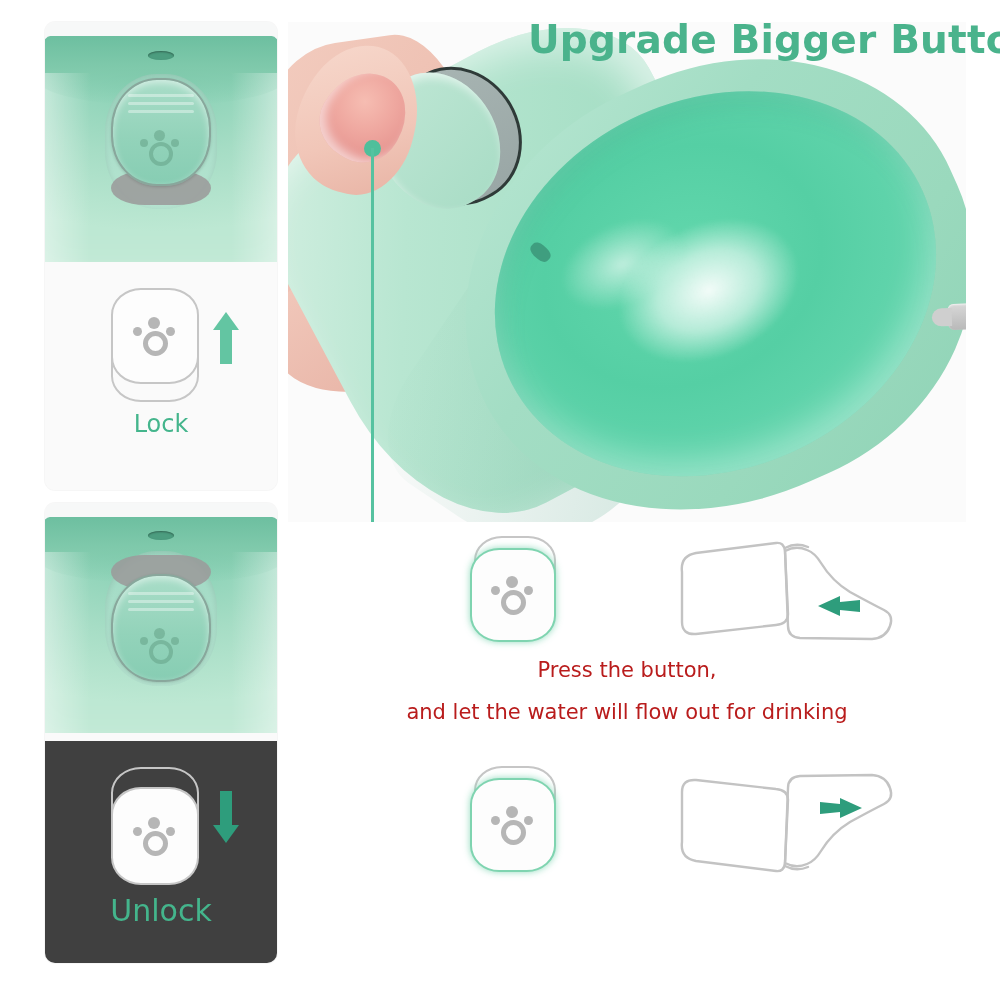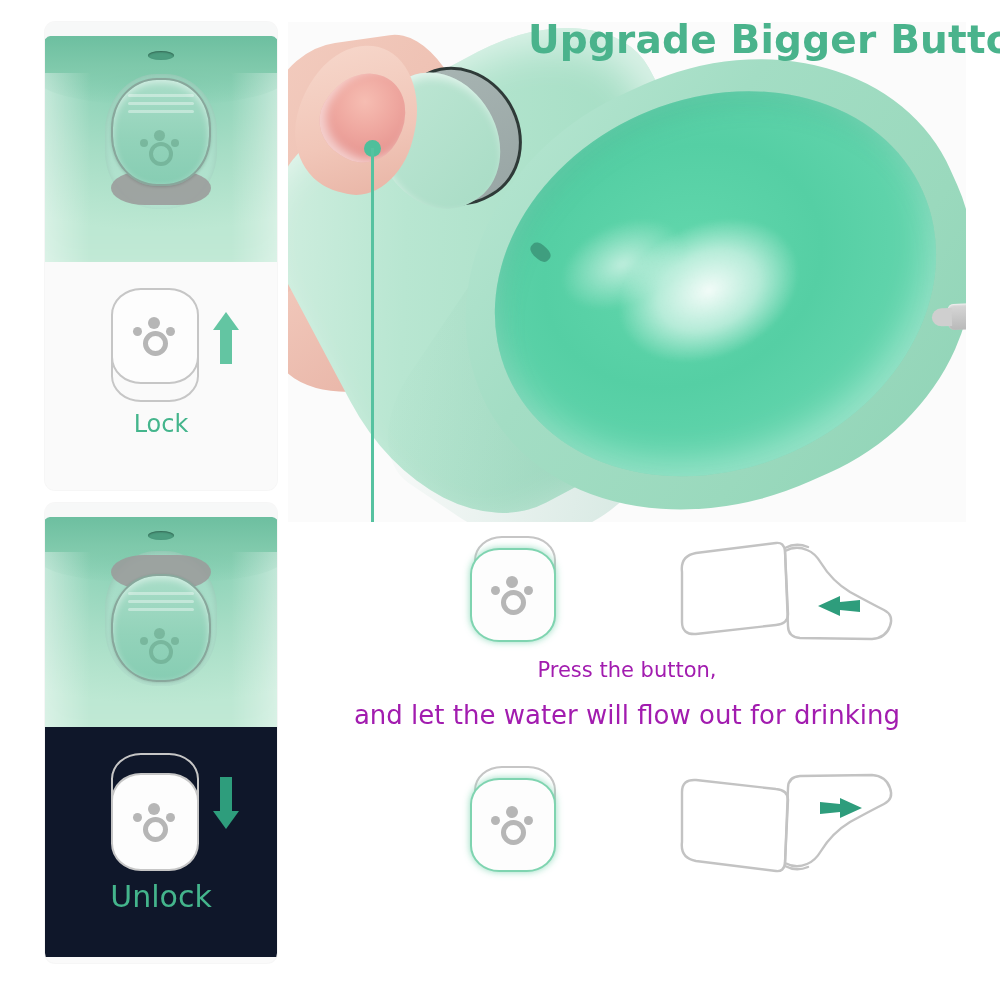--- a/index.html
+++ b/index.html
@@ -147,21 +147,21 @@
     position:absolute;
     color:#4ab38c;
     font-family:"DejaVu Sans", sans-serif;
     font-size:39px;
     font-weight:700;
     letter-spacing:.2px;
     white-space:nowrap;
   }
   .caption{
     position:absolute;
-    color:#a21caf;
+    color:#b91c1c;
     font-family:"DejaVu Sans", sans-serif;
     font-size:21px;
     text-align:center;
     white-space:nowrap;
   }
 
   
   #hero{
     position:absolute;
     left:288px;top:22px;width:678px;height:500px;
@@ -371,21 +371,21 @@
           <div class="paw-emb" style="top:50px;">
             <div class="t t1"></div>
               <div class="t t2"></div>
               <div class="t t3"></div>
             <div class="ring"></div>
           </div>
         </div>
       </div>
     </div>
 
-    <div style="position:absolute;left:0;top:224px;width:232px;height:230px;background:#0f172a;">
+    <div style="position:absolute;left:0;top:238px;width:232px;height:230px;background:#404040;">
 
       <div class="outbtn" style="left:66px;top:26px;width:88px;height:118px;">
 
         <div class="ghost" style="top:0;height:92px;"></div>
         <div class="face" style="top:20px;height:98px;">
           <div class="paw-out">
             <div class="t t1"></div>
               <div class="t t2"></div>
               <div class="t t3"></div>
             <div class="ring"></div>
@@ -421,21 +421,21 @@
       <g fill="none" stroke="#c3c3c3" stroke-width="2.4" stroke-linejoin="round" stroke-linecap="round">
         <path d="M10 38 Q8 22 24 19 L104 9 Q112 8 113 17 L116 80 Q116 90 104 91 L24 100 Q10 101 10 88 Z"></path>
         <path d="M113 17 Q124 11 135 16 Q143 19 149 29 Q160 47 178 58 Q200 70 212 76 Q222 81 218 92 Q214 104 200 105 L128 104 Q116 103 116 92 Z"></path>
         <path d="M113 14 Q124 8 136 13"></path>
       </g>
       <path d="M146 72 l22 -10 l0 6 l20 -2 l0 12 l-20 -2 l0 6 z" fill="#2e9d7c"></path>
     </svg>
   </div>
 
   <div class="caption" style="left:288px;top:658px;width:678px;font-size:21px;">Press the button,</div>
-  <div class="caption" style="left:288px;top:700px;width:678px;font-size:26px;">and let the water will flow out for drinking</div>
+  <div class="caption" style="left:288px;top:700px;width:678px;font-size:21px;">and let the water will flow out for drinking</div>
 
   <div class="outbtn green" style="left:470px;top:766px;width:86px;height:106px;">
     <div class="ghost" style="top:0;height:86px;left:4px;width:82px;"></div>
     <div class="face" style="top:12px;height:94px;">
       <div class="paw-out">
         <div class="t t1"></div>
           <div class="t t2"></div>
           <div class="t t3"></div>
         <div class="ring"></div>
       </div>

